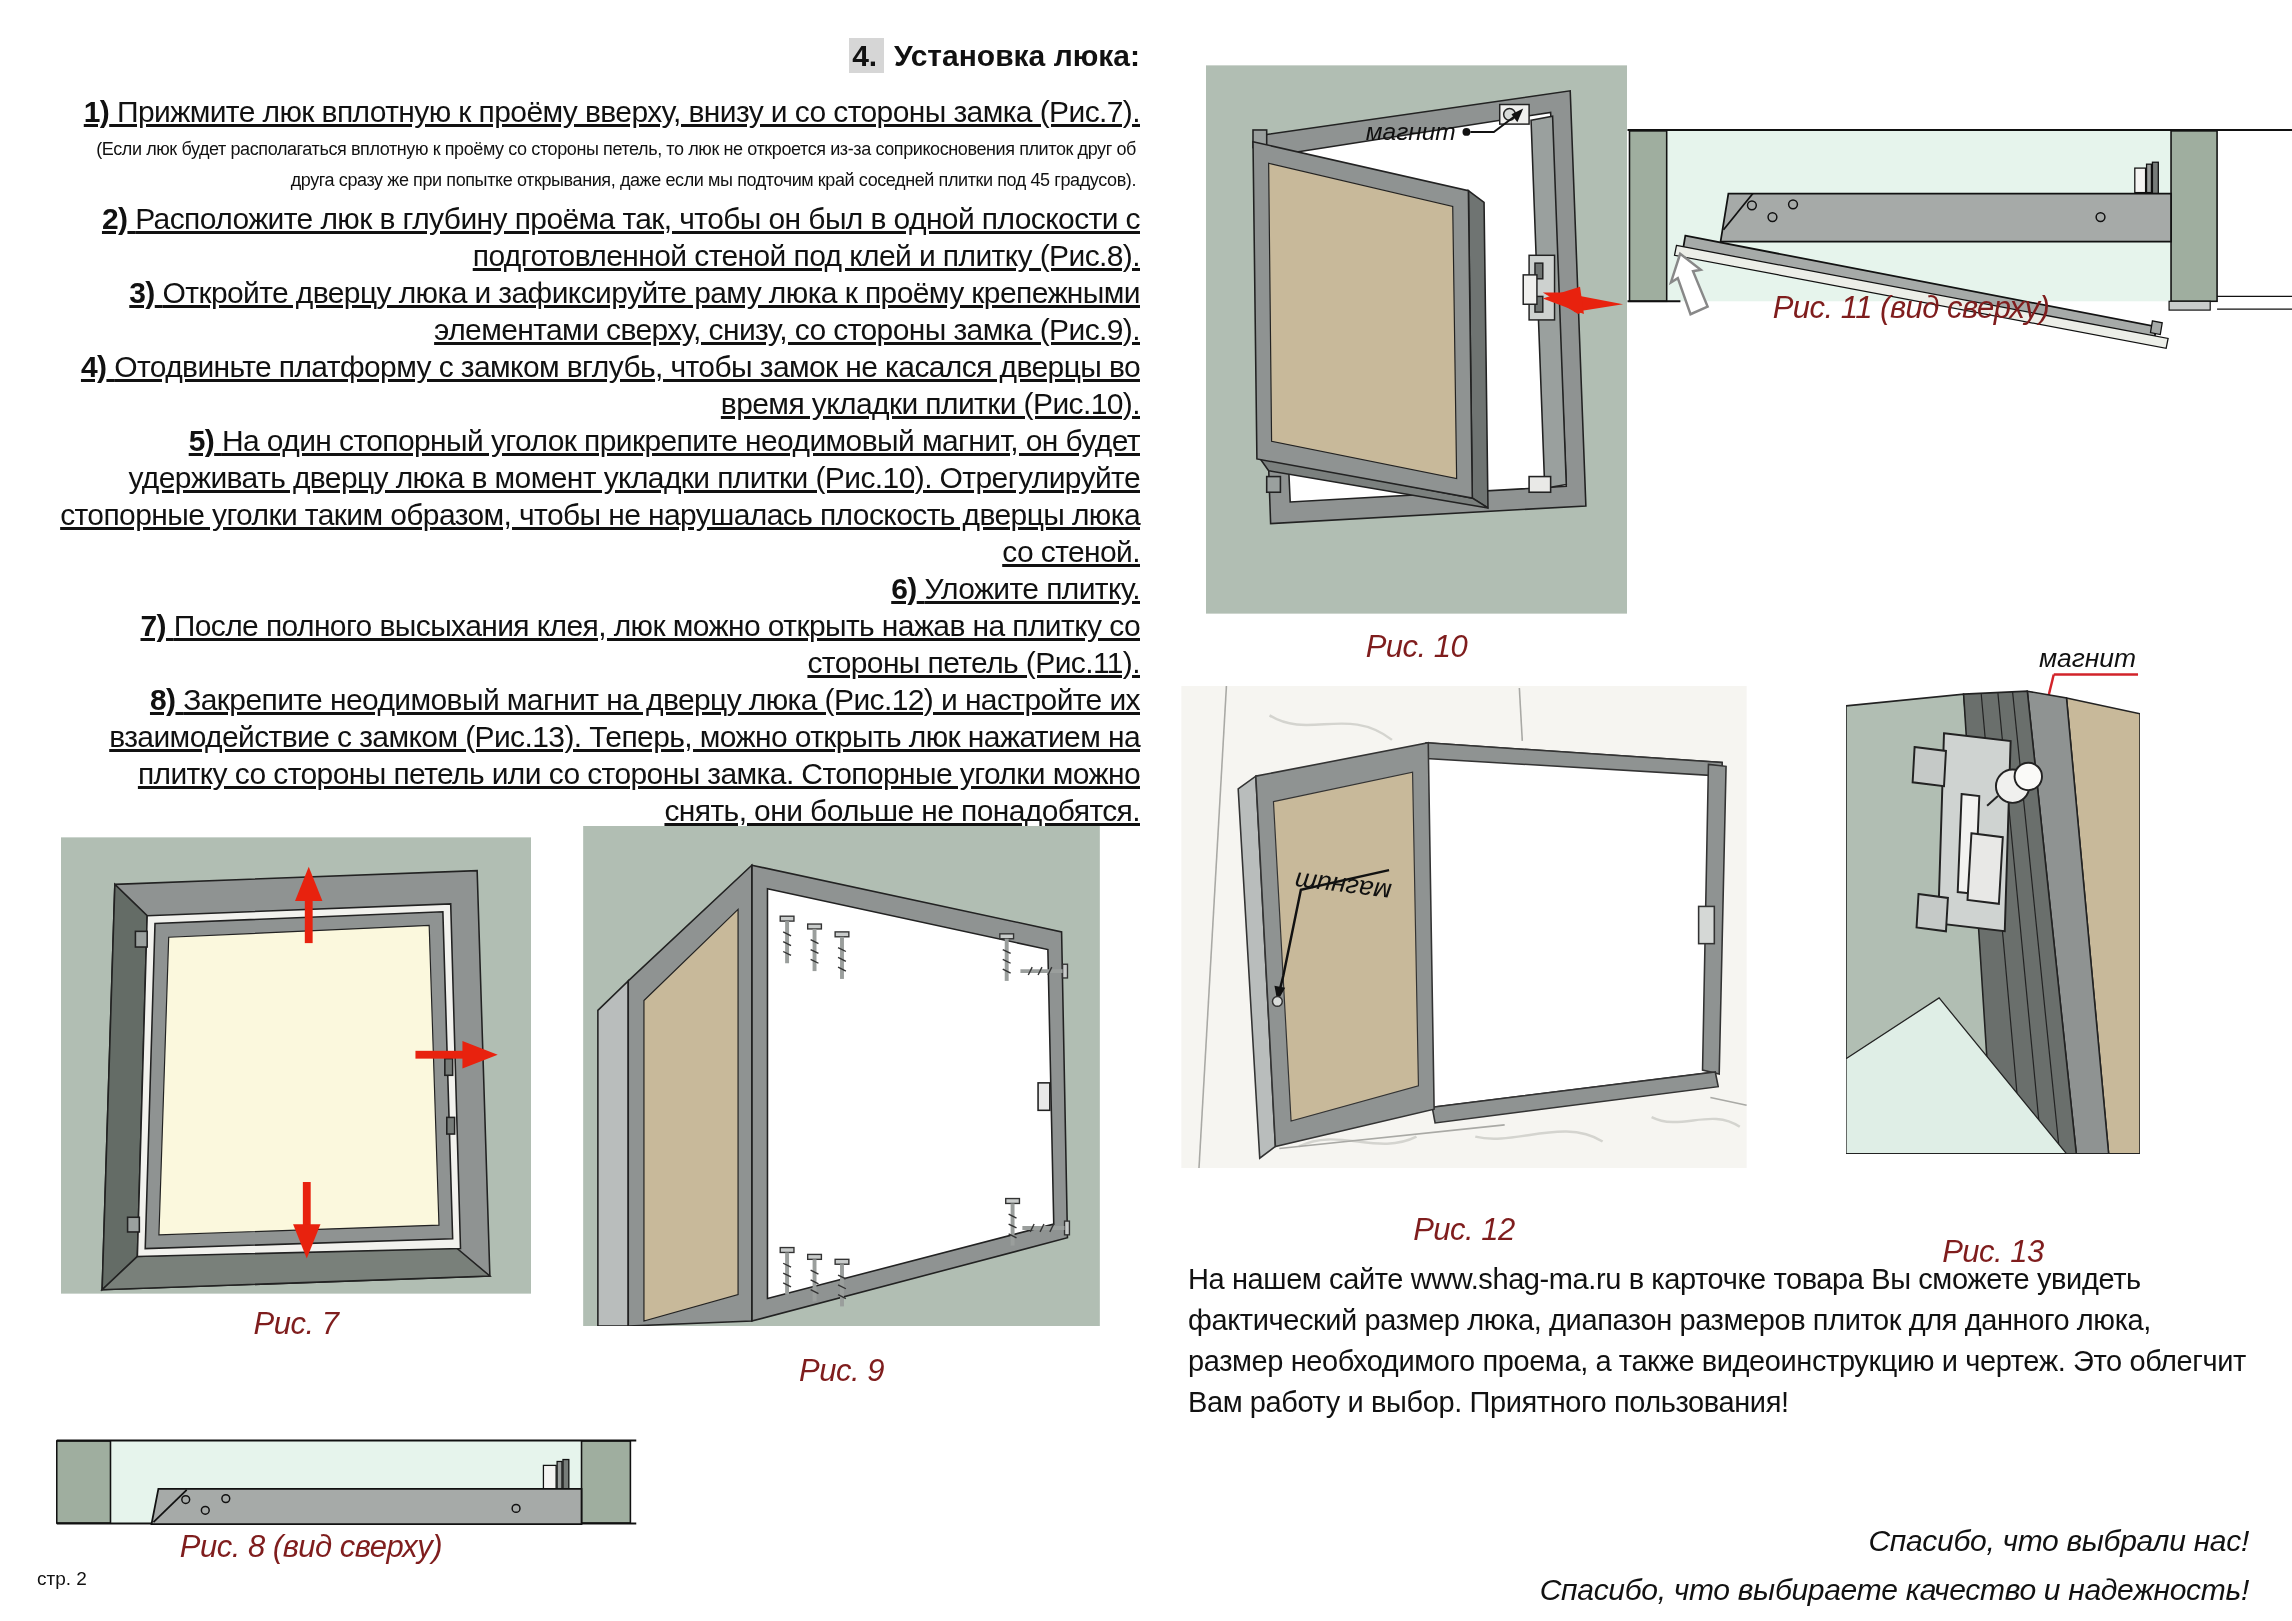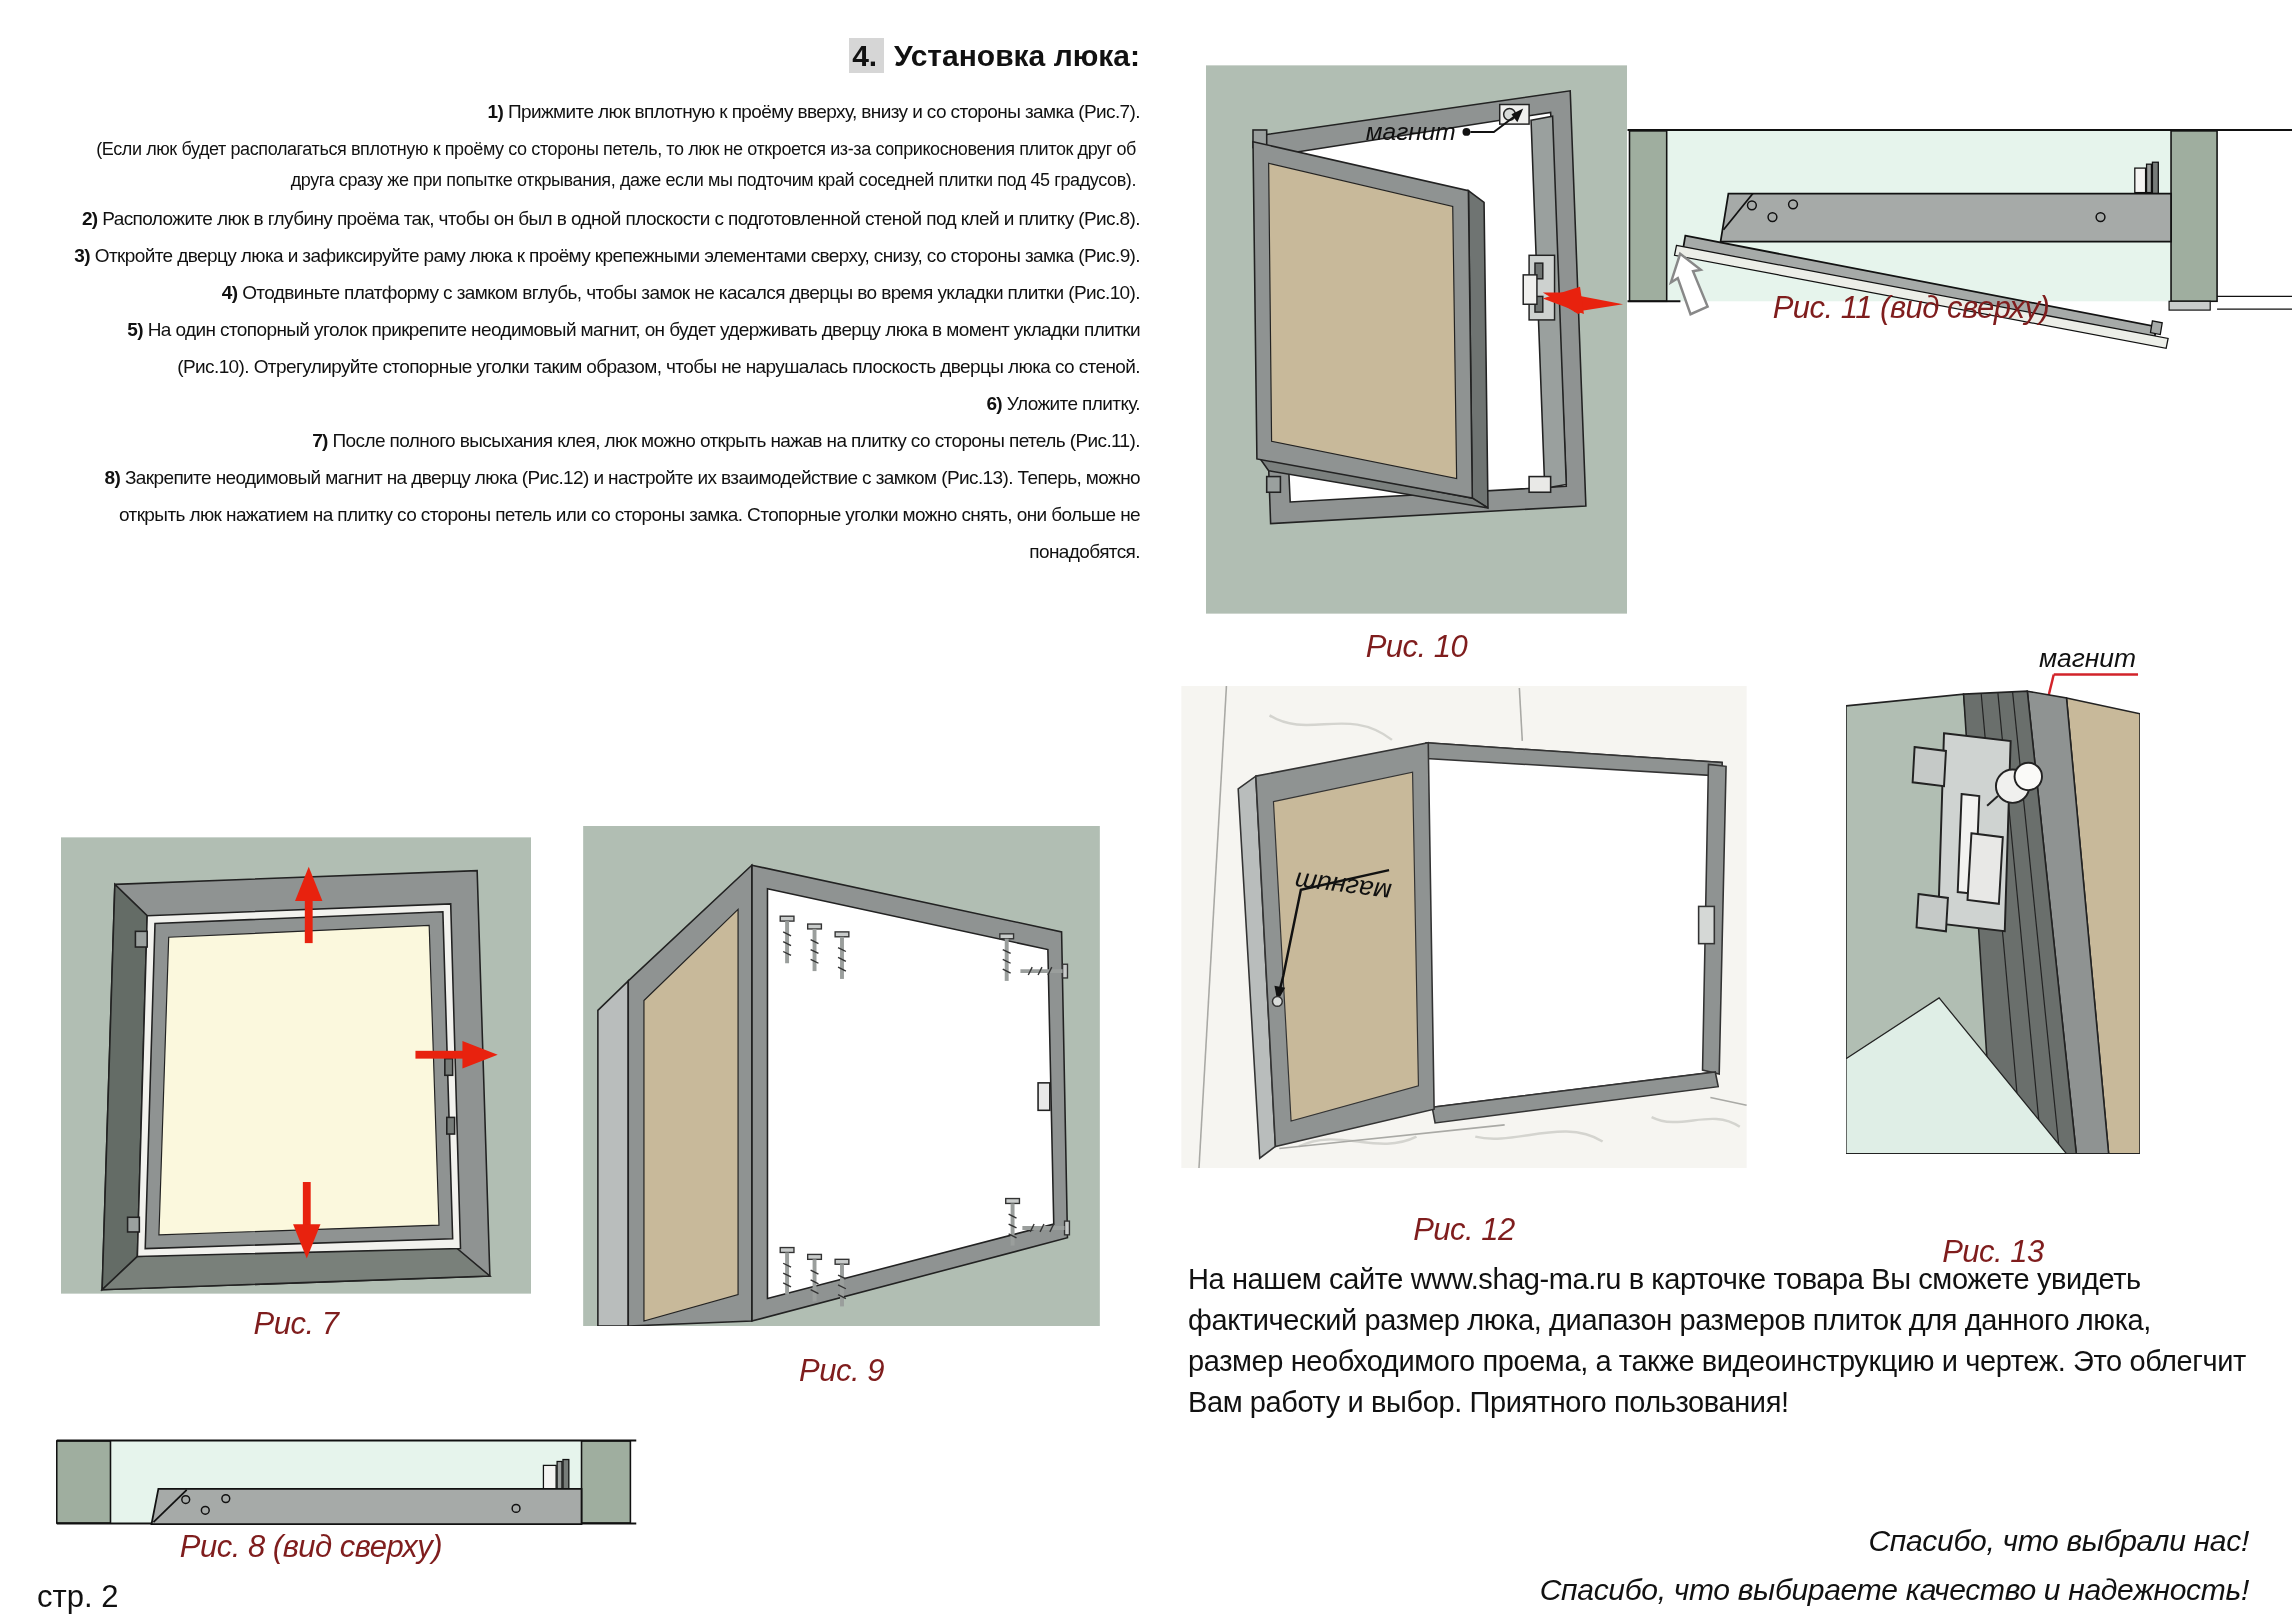--- a/index.html
+++ b/index.html
@@ -4,31 +4,31 @@
 <style>
   html,body{margin:0;padding:0;background:#ffffff;}
   #page{
     position:relative;width:2293px;height:1621px;background:#ffffff;overflow:hidden;
     font-family:"Liberation Sans","DejaVu Sans",sans-serif;color:#111;
   }
   
   #instructions{position:absolute;left:54px;top:39px;width:1086px;text-align:right;}
   .heading{font-size:30px;font-weight:bold;margin:0 0 19.6px 0;}
   .heading .hnum{background:#d6d6d6;padding:1px 6.9px 1px 2.9px;margin-right:9.8px;}
-  p.step{margin:0;font-size:19px;line-height:37px;letter-spacing:-0.6px;}
+  p.step{margin:0;font-size:30px;line-height:37px;letter-spacing:-0.6px;text-decoration:underline;}
   p.step b{font-weight:bold;}
   p.stepnote{margin:4px;font-size:18px;line-height:31px;letter-spacing:-0.4px;}
   
   .fig{position:absolute;}
   .caption{position:absolute;font-style:italic;font-size:31px;color:#7f1d1d;text-align:center;letter-spacing:-0.5px;}
   svg text.maglabel{font-family:"Liberation Sans","DejaVu Sans",sans-serif;font-style:italic;font-size:25px;fill:#111;}
   
   #site-paragraph{position:absolute;left:1188px;top:1259px;width:1059px;font-size:29px;line-height:41px;letter-spacing:-0.4px;}
   #thanks{position:absolute;left:1188px;top:1516px;width:1061px;text-align:right;font-style:italic;font-size:30px;line-height:49px;letter-spacing:-0.3px;}
-  #page-num{position:absolute;left:37px;top:1568px;font-size:31px;margin-top:11px;}
+  #page-num{position:absolute;left:37px;top:1568px;font-size:19px;}
 </style>
 </head>
 <body>
 
 <div id="page">
 
   <div id="instructions">
     <div class="heading">
       <span class="hnum">4.</span><span>Установка люка:</span>
     </div>

